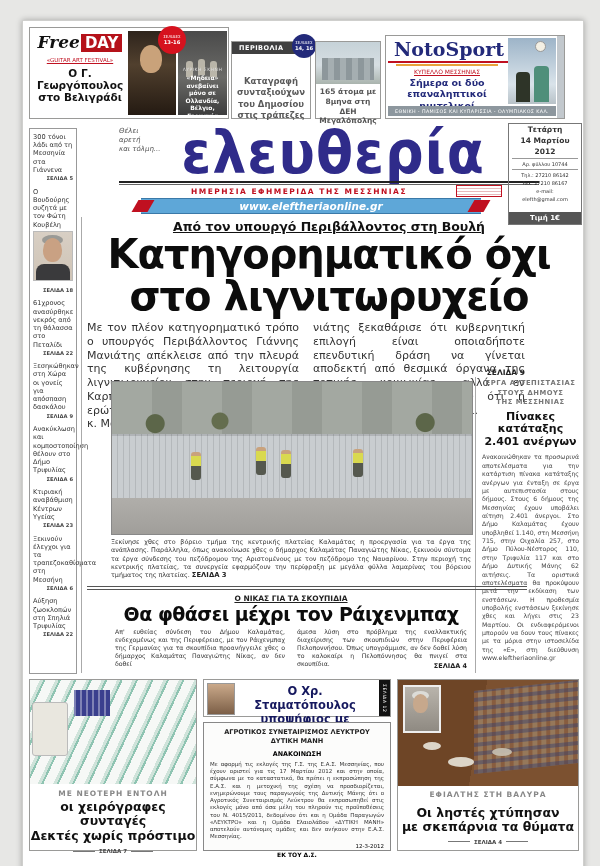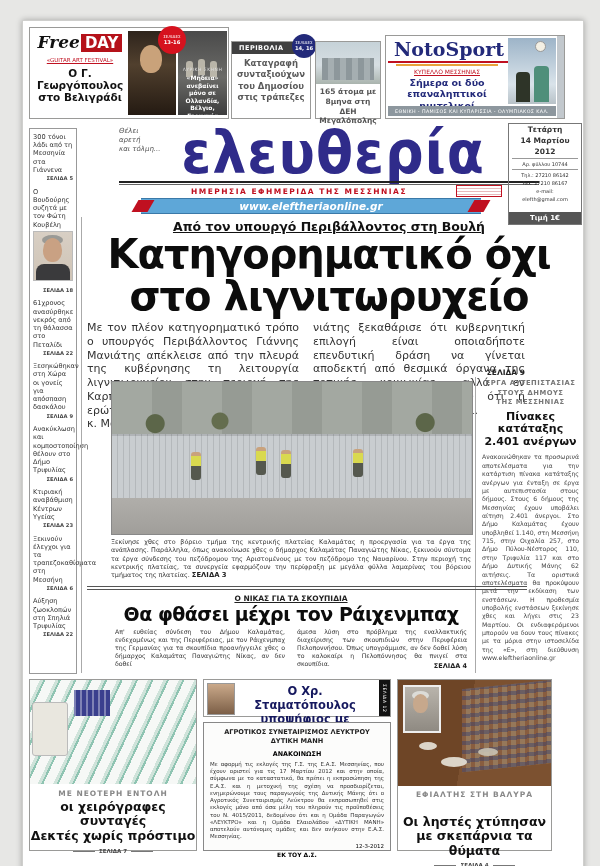--- a/index.html
+++ b/index.html
@@ -16,21 +16,21 @@
   .fd-head{font-size:10.5px;font-weight:bold;color:#111;line-height:1.15;margin-top:4px;}
   .fd-photo{background:linear-gradient(#2e241c,#51402e 40%,#241a12);overflow:hidden;}
   .fd-face{position:absolute;left:12px;top:14px;width:22px;height:28px;border-radius:50% 50% 45% 45%;background:#c9a27a;}
   .fd-photo2{background:linear-gradient(#4a4a4a,#6b6b68 55%,#3c3c3c);overflow:hidden;}
   .fd-fig{position:absolute;bottom:38px;width:7px;height:16px;background:#cfcabc;border-radius:3px 3px 0 0;opacity:.8;}
   .th-head{font-size:4.5px;color:#ddd;letter-spacing:.5px;}
   .th-cap{font-size:6px;color:#fff;font-weight:bold;line-height:1.25;margin-top:2px;}
   .badge{border-radius:50%;color:#fff;display:flex;flex-direction:column;align-items:center;justify-content:center;line-height:1.2;}
   .badge .b1{font-size:4.2px;} .badge .b2{font-size:5.2px;font-weight:bold;}
   .rg-header{background:#404040;color:#fff;font-weight:bold;font-size:6.5px;padding:2px 7px;letter-spacing:.5px;}
-  .rg-text{font-size:8.5px;font-weight:bold;color:#5a5a5a;line-height:1.35;padding:4px 5px;}
+  .rg-text{font-size:8.5px;font-weight:bold;color:#5a5a5a;line-height:1.35;padding:22px 5px;}
   .dei-photo{background:linear-gradient(#c6d2d8 0%,#d6dee2 55%,#aab4ae 100%);position:relative;overflow:hidden;}
   .dei-blocks{position:absolute;left:6px;bottom:4px;width:52px;height:22px;background:
      repeating-linear-gradient(90deg,#8d979b 0 6px,#a5aeb1 6px 12px);}
   .dei-text{font-size:7.5px;font-weight:bold;color:#555;line-height:1.3;padding:3px 2px;}
   .ns-logo{font-family:"DejaVu Serif",serif;font-weight:bold;font-size:19px;color:#232a7a;border-bottom:2px solid #c01020;display:inline-block;padding:0 6px 1px;}
   .ns-orange{height:2px;background:#e8a33c;margin:1px 8px 2px;}
   .ns-kicker{font-size:6px;color:#c01020;text-decoration:underline;margin-top:1px;}
   .ns-head{font-size:9.5px;font-weight:bold;color:#232a7a;line-height:1.2;margin-top:2px;}
   .ns-photo{background:linear-gradient(#9db4c8,#d9e3ea 70%,#b8c2c8);overflow:hidden;}
   .ns-p1{position:absolute;left:8px;bottom:2px;width:14px;height:30px;background:#2e3428;border-radius:4px 4px 0 0;}
@@ -326,33 +326,33 @@
     <div class="ann-org ctr">
       <div>ΑΓΡΟΤΙΚΟΣ ΣΥΝΕΤΑΙΡΙΣΜΟΣ ΛΕΥΚΤΡΟΥ</div>
       <div>ΔΥΤΙΚΗ ΜΑΝΗ</div>
     </div>
     <div class="ann-title ctr">ΑΝΑΚΟΙΝΩΣΗ</div>
     <div class="ann-body jst">Με αφορμή τις εκλογές της Γ.Σ. της Ε.Α.Σ. Μεσσηνίας, που έχουν οριστεί για τις 17 Μαρτίου 2012 και στην οποία, σύμφωνα με το καταστατικό, θα πρέπει η εκπροσώπηση της Ε.Α.Σ. και η μετοχική της σχέση να προσδιορίζεται, ενημερώνουμε τους παραγωγούς της Δυτικής Μάνης ότι ο Αγροτικός Συνεταιρισμός Λεύκτρου θα εκπροσωπηθεί στις εκλογές μόνο από όσα μέλη του πληρούν τις προϋποθέσεις του Ν. 4015/2011, δεδομένου ότι και η Ομάδα Παραγωγών «ΛΕΥΚΤΡΟ» και η Ομάδα Ελαιολάδου «ΔΥΤΙΚΗ ΜΑΝΗ» αποτελούν αυτόνομες ομάδες και δεν ανήκουν στην Ε.Α.Σ. Μεσσηνίας.</div>
     <div class="ann-date">12-3-2012</div>
     <div class="ann-sig">ΕΚ ΤΟΥ Δ.Σ.</div>
   </div>
 
-  <div class="abs box" style="left:374px;top:658px;width:155px;height:172px;">
+  <div class="abs box" style="left:374px;top:658px;width:182px;height:172px;">
     <div class="ph-room" style="width:100%;height:106px;">
       <div class="v-bed"></div>
       <div class="v-spot" style="left:28%;bottom:18%;width:26px;height:10px;"></div>
       <div class="v-spot" style="left:14%;bottom:34%;width:18px;height:8px;"></div>
       <div class="v-spot" style="left:52%;bottom:28%;width:20px;height:8px;background:#c9c2b2;"></div>
       <div class="v-inset">
         <div class="v-hairw"></div>
         <div class="v-face"></div>
       </div>
     </div>
     <div class="b-kicker ctr" style="margin-top:4px;">ΕΦΙΑΛΤΗΣ ΣΤΗ ΒΑΛΥΡΑ</div>
-    <div class="b-head ctr" style="margin-top:16px;">
+    <div class="b-head ctr" style="margin-top:7px;">
       <div>Οι ληστές χτύπησαν</div>
       <div>με σκεπάρνια τα θύματα</div>
     </div>
     <div class="pref" style="margin-top:4px;">
         <span>ΣΕΛΙΔΑ 4</span>
       </div>
   </div>
 
 </div>
 

